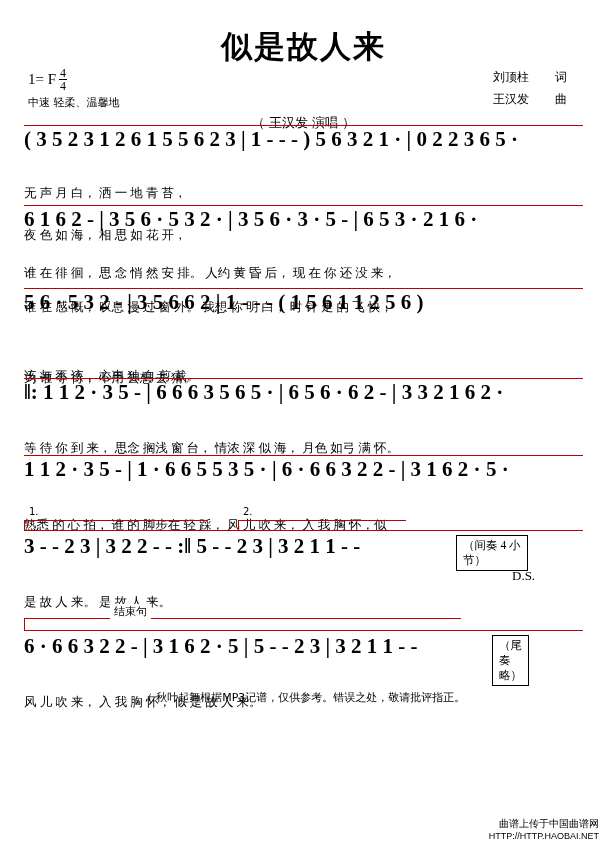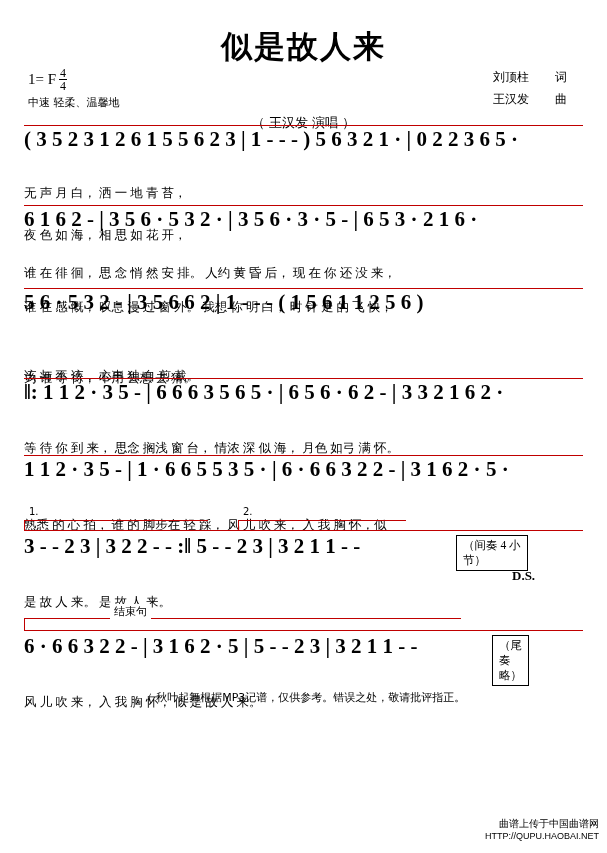--- a/index.html
+++ b/index.html
@@ -133,21 +133,21 @@
     font-family: "DejaVu Sans", sans-serif;
     font-size: 10px;
     color: #000;
     line-height: 13px;
   }
   .site .url { font-family: "Liberation Sans", sans-serif; font-size: 9px; }
   .ds {
     position: absolute;
     font-family: "Liberation Serif", serif;
     font-size: 13px;
-    font-weight: bold;
+    font-weight: normal;
   }
   .label-box {
     position: absolute;
     font-family: "DejaVu Sans", sans-serif;
     font-size: 11.5px;
     border: 1px solid #000;
     padding: 2px 6px;
     background: #fff;
   }
   .plain-label {
@@ -240,16 +240,16 @@
     <div class="redline" style="left:24px; top:0px; width:559px;"></div>
     <div class="notes" style="top:4px;">6 · 6  6 3 2  2 -  | 3  1  6  2 · 5  | 5 - - 2 3  | 3 2 1  1 - -</div>
     <div class="lyric" style="top:34px;">风 儿  吹 来，   入 我 胸 怀， 似 是   故 人  来。</div>
     <div class="label-box" style="left:492px; top:5px;">（尾奏略）</div>
   </div>
 
   <div class="footnote">（ 秋叶起舞根据MP3记谱，仅供参考。错误之处，敬请批评指正。</div>
 
   <div class="site">
     <div>曲谱上传于中国曲谱网</div>
-    <div class="url">HTTP://QUPU.HAOBAI.NET</div>
+    <div class="url">HTTP://HTTP.HAOBAI.NET</div>
   </div>
 
 </div>
 
 </body></html>

